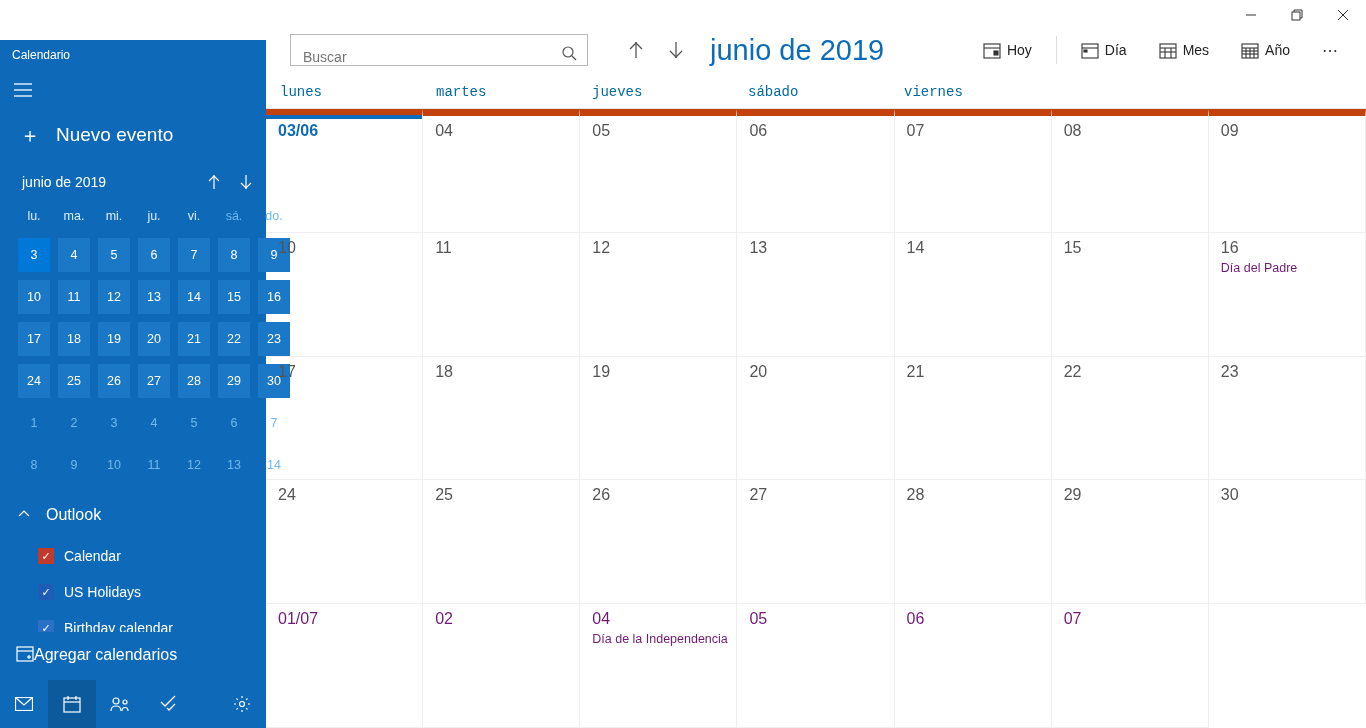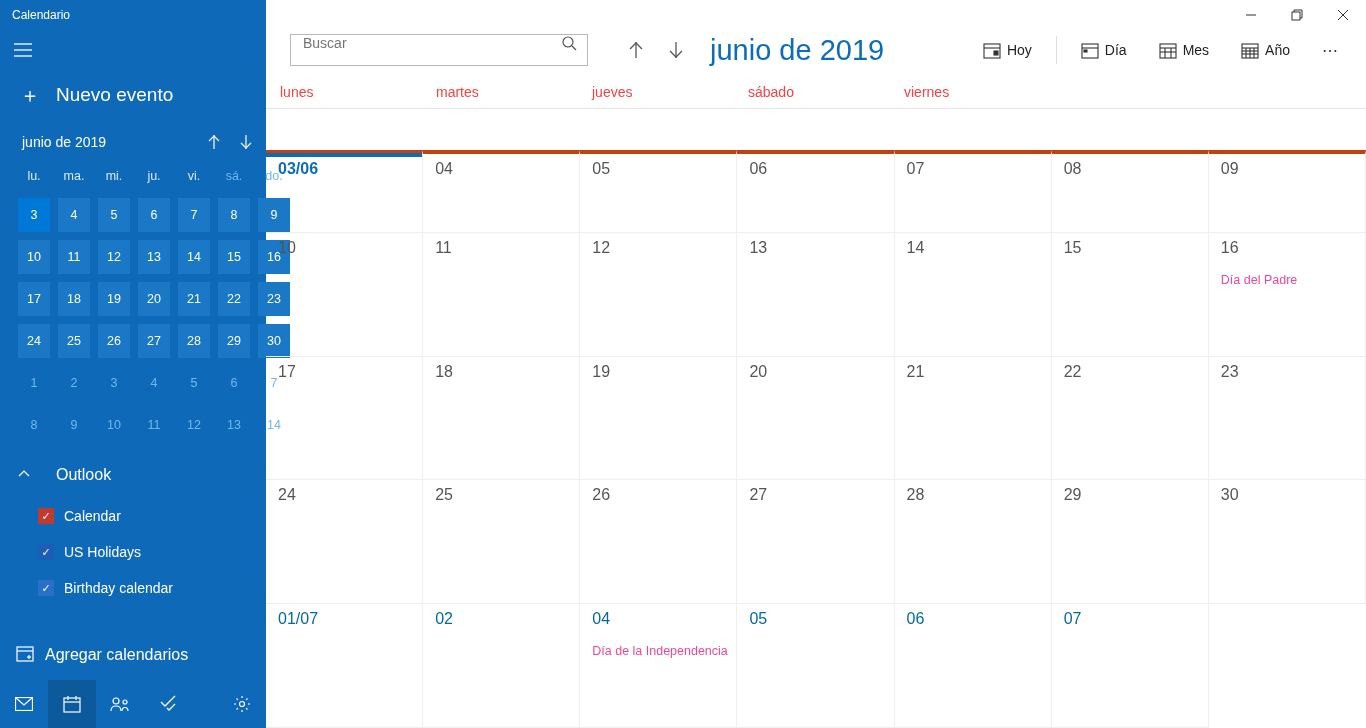--- a/index.html
+++ b/index.html
@@ -1,91 +1,91 @@
 <!DOCTYPE html>
 <html><head>
 <meta charset="utf-8">
 <style>
 * { margin: 0; padding: 0; box-sizing: border-box; }
 html, body { width: 1366px; height: 728px; overflow: hidden; font-family: "Segoe UI", Arial, sans-serif; background: #fff; }
 #app { display: flex; height: 100%; }
 
 
-.sidebar { width: 266px; background: #0e6ab9; color: #fff; display: flex; flex-direction: column; position: relative; }
+.sidebar { width: 266px; background: #0e6ab9; color: #fff; display: flex; flex-direction: column; position: relative; margin-top: 40px; }
 .titlebar { height: 30px; display: flex; align-items: center; padding-left: 12px; font-size: 12px; color: #fff; }
 .hamburger { width: 46px; height: 40px; display: flex; align-items: center; justify-content: center; cursor: pointer; }
 .hamburger svg { stroke: #fff; }
 
 .new-event { display: flex; align-items: center; gap: 16px; padding: 14px 20px 18px 20px; font-size: 19px; cursor: pointer; }
 .plus-ico { font-size: 20px; font-weight: 200; line-height: 1; }
 
 .mini-head { display: flex; align-items: center; justify-content: space-between; padding: 4px 6px 4px 22px; font-size: 14px; }
 .mini-head .arrows { display: flex; gap: 4px; }
 .mini-head .arr { width: 28px; height: 28px; display:flex; align-items:center; justify-content:center; cursor:pointer; }
 
 .mini-cal { display: grid; grid-template-columns: repeat(7, 32px); gap: 8px; padding: 2px 0 6px 18px; font-size: 12.5px; }
 .mini-hd { text-align: center; height: 28px; line-height: 28px; color: #d9ecfb; }
 .mini-hd.we { color: #6fb8ed; }
 .mini-cell { text-align: center; height: 34px; line-height: 34px; cursor: pointer; }
 .mini-cell.cur { background: #1a78c6; }
 .mini-cell.today { background: #0078d7; }
 .mini-cell.next { color: #6fb8ed; background: transparent; }
 
-.section-hd { display:flex; align-items:flex-start; gap:26px; padding: 18px 20px 10px 18px; font-size:16px; cursor:pointer; }
+.section-hd { display:flex; align-items:flex-start; gap:16px; padding: 18px 20px 10px 18px; font-size:16px; cursor:pointer; }
 .cal-list { padding: 4px 0 0 0; overflow: hidden; flex: 1; }
 .cal-item { display:flex; align-items:center; gap:10px; padding: 10px 20px 10px 38px; font-size:14px; cursor:pointer; }
 .chk { width:16px; height:16px; display:flex; align-items:center; justify-content:center; font-size:11px; color:#fff; }
 .chk.red { background:#c13a2e; }
 .chk.blue1 { background:#1e5db6; }
 .chk.blue2 { background:#2b70c7; }
 
-.add-cal { display:flex; align-items:center; gap:11px; padding: 12px 20px 14px 16px; font-size:16px; cursor:pointer; }
+.add-cal { display:flex; align-items:center; gap:0; padding: 12px 20px 14px 16px; font-size:16px; cursor:pointer; }
 .cal-ico-sm svg { stroke:#fff; }
 
 .bottom-bar { display:flex; align-items:center; height:48px; }
 .bot-btn { width:48px; height:48px; display:flex; align-items:center; justify-content:center; cursor:pointer; color:#fff; }
 .bot-btn.active { background:#0c5a9c; }
 .bot-spacer { flex:1; }
 
 
 .main { flex:1; display:flex; flex-direction:column; position:relative; }
 .win-controls { position:absolute; top:0; right:0; display:flex; }
 .win-btn { width:46px; height:30px; display:flex; align-items:center; justify-content:center; cursor:pointer; color:#333; }
 
 .toolbar { height:80px; display:flex; align-items:center; padding: 28px 16px 8px 24px; gap: 8px; }
-.search { width:298px; height:32px; border:1px solid #b8b8b8; display:flex; align-items:flex-start; padding: 0 10px 0 12px; }
+.search { width:298px; height:32px; border:1px solid #b8b8b8; display:flex; align-items:flex-end; padding: 0 10px 0 12px; }
 .search input { flex:1; border:none; outline:none; font-size:14px; background:transparent; }
 .search-ico { color:#555; }
 
 .nav-arrows { display:flex; align-items:center; gap: 0; margin-left: 20px; }
 .nav-arr { width:40px; height:40px; display:flex; align-items:center; justify-content:center; cursor:pointer; color:#444; }
 
 .month-title { color:#0c6cb9; font-size:29px; font-weight:400; margin-left: 6px; }
 
 .toolbar-spacer { flex:1; }
 
 .view-btn { display:flex; align-items:center; gap:6px; height:40px; padding:0 12px; cursor:pointer; font-size:14px; color:#222; }
 .view-btn .vico { display:flex; }
 .view-btn.today .vlabel { }
 .divider { width:1px; height:28px; background:#ddd; margin:0 4px; }
 .more-ico { width:40px; height:40px; display:flex; align-items:center; justify-content:center; cursor:pointer; color:#333; }
 
 
 .day-headers { display:grid; grid-template-columns: repeat(7, 1fr); border-bottom: 1px solid #e5e5e5; padding-left:8px; }
-.day-head { font-size:14px; color:#ef4444; padding: 4px 0 8px 6px; }
+.day-head { font-size:14px; color:#0369a1; padding: 4px 0 8px 6px; font-family: Liberation Mono, monospace; }
 
 .grid { flex:1; display:grid; grid-template-columns: repeat(7, 1fr); grid-template-rows: repeat(5, 1fr); padding-left:0; }
 .cell { border-right:1px solid #eee; border-bottom:1px solid #eee; position:relative; padding: 6px 0 0 12px; cursor:pointer; }
-.cell:nth-child(-n+7) { border-top:4px solid #c2410c;margin-top:41px; }
+.cell:nth-child(-n+7) { border-top:7px solid #c2410c; }
 .cell .dnum { font-size:16px; color:#555; }
-.cell.other .dnum { color:#0369a1; }
+.cell.other .dnum { color:#701a75; }
 .cell.today-cell { }
 .cell.today-cell .dnum { color:#0c6cb9; font-weight:600; }
 .today-bar { position:absolute; top:-1px; left:0; right:0; height:4px; background:#0c6cb9; }
-.cell .ev { font-size:12.5px; color:#ec4899; margin-top:16px; white-space:nowrap; overflow:hidden; max-width: calc(100% - 8px); }
+.cell .ev { font-size:12.5px; color:#701a75; margin-top:4px; white-space:nowrap; overflow:hidden; max-width: calc(100% - 8px); }
 </style>
 </head>
 <body>
 
 <div id="app">
 
   <div class="sidebar">
     <div class="titlebar">Calendario</div>
     <div class="hamburger">
       <svg width="18" height="14" viewBox="0 0 18 14" fill="none" stroke-width="1.3">

